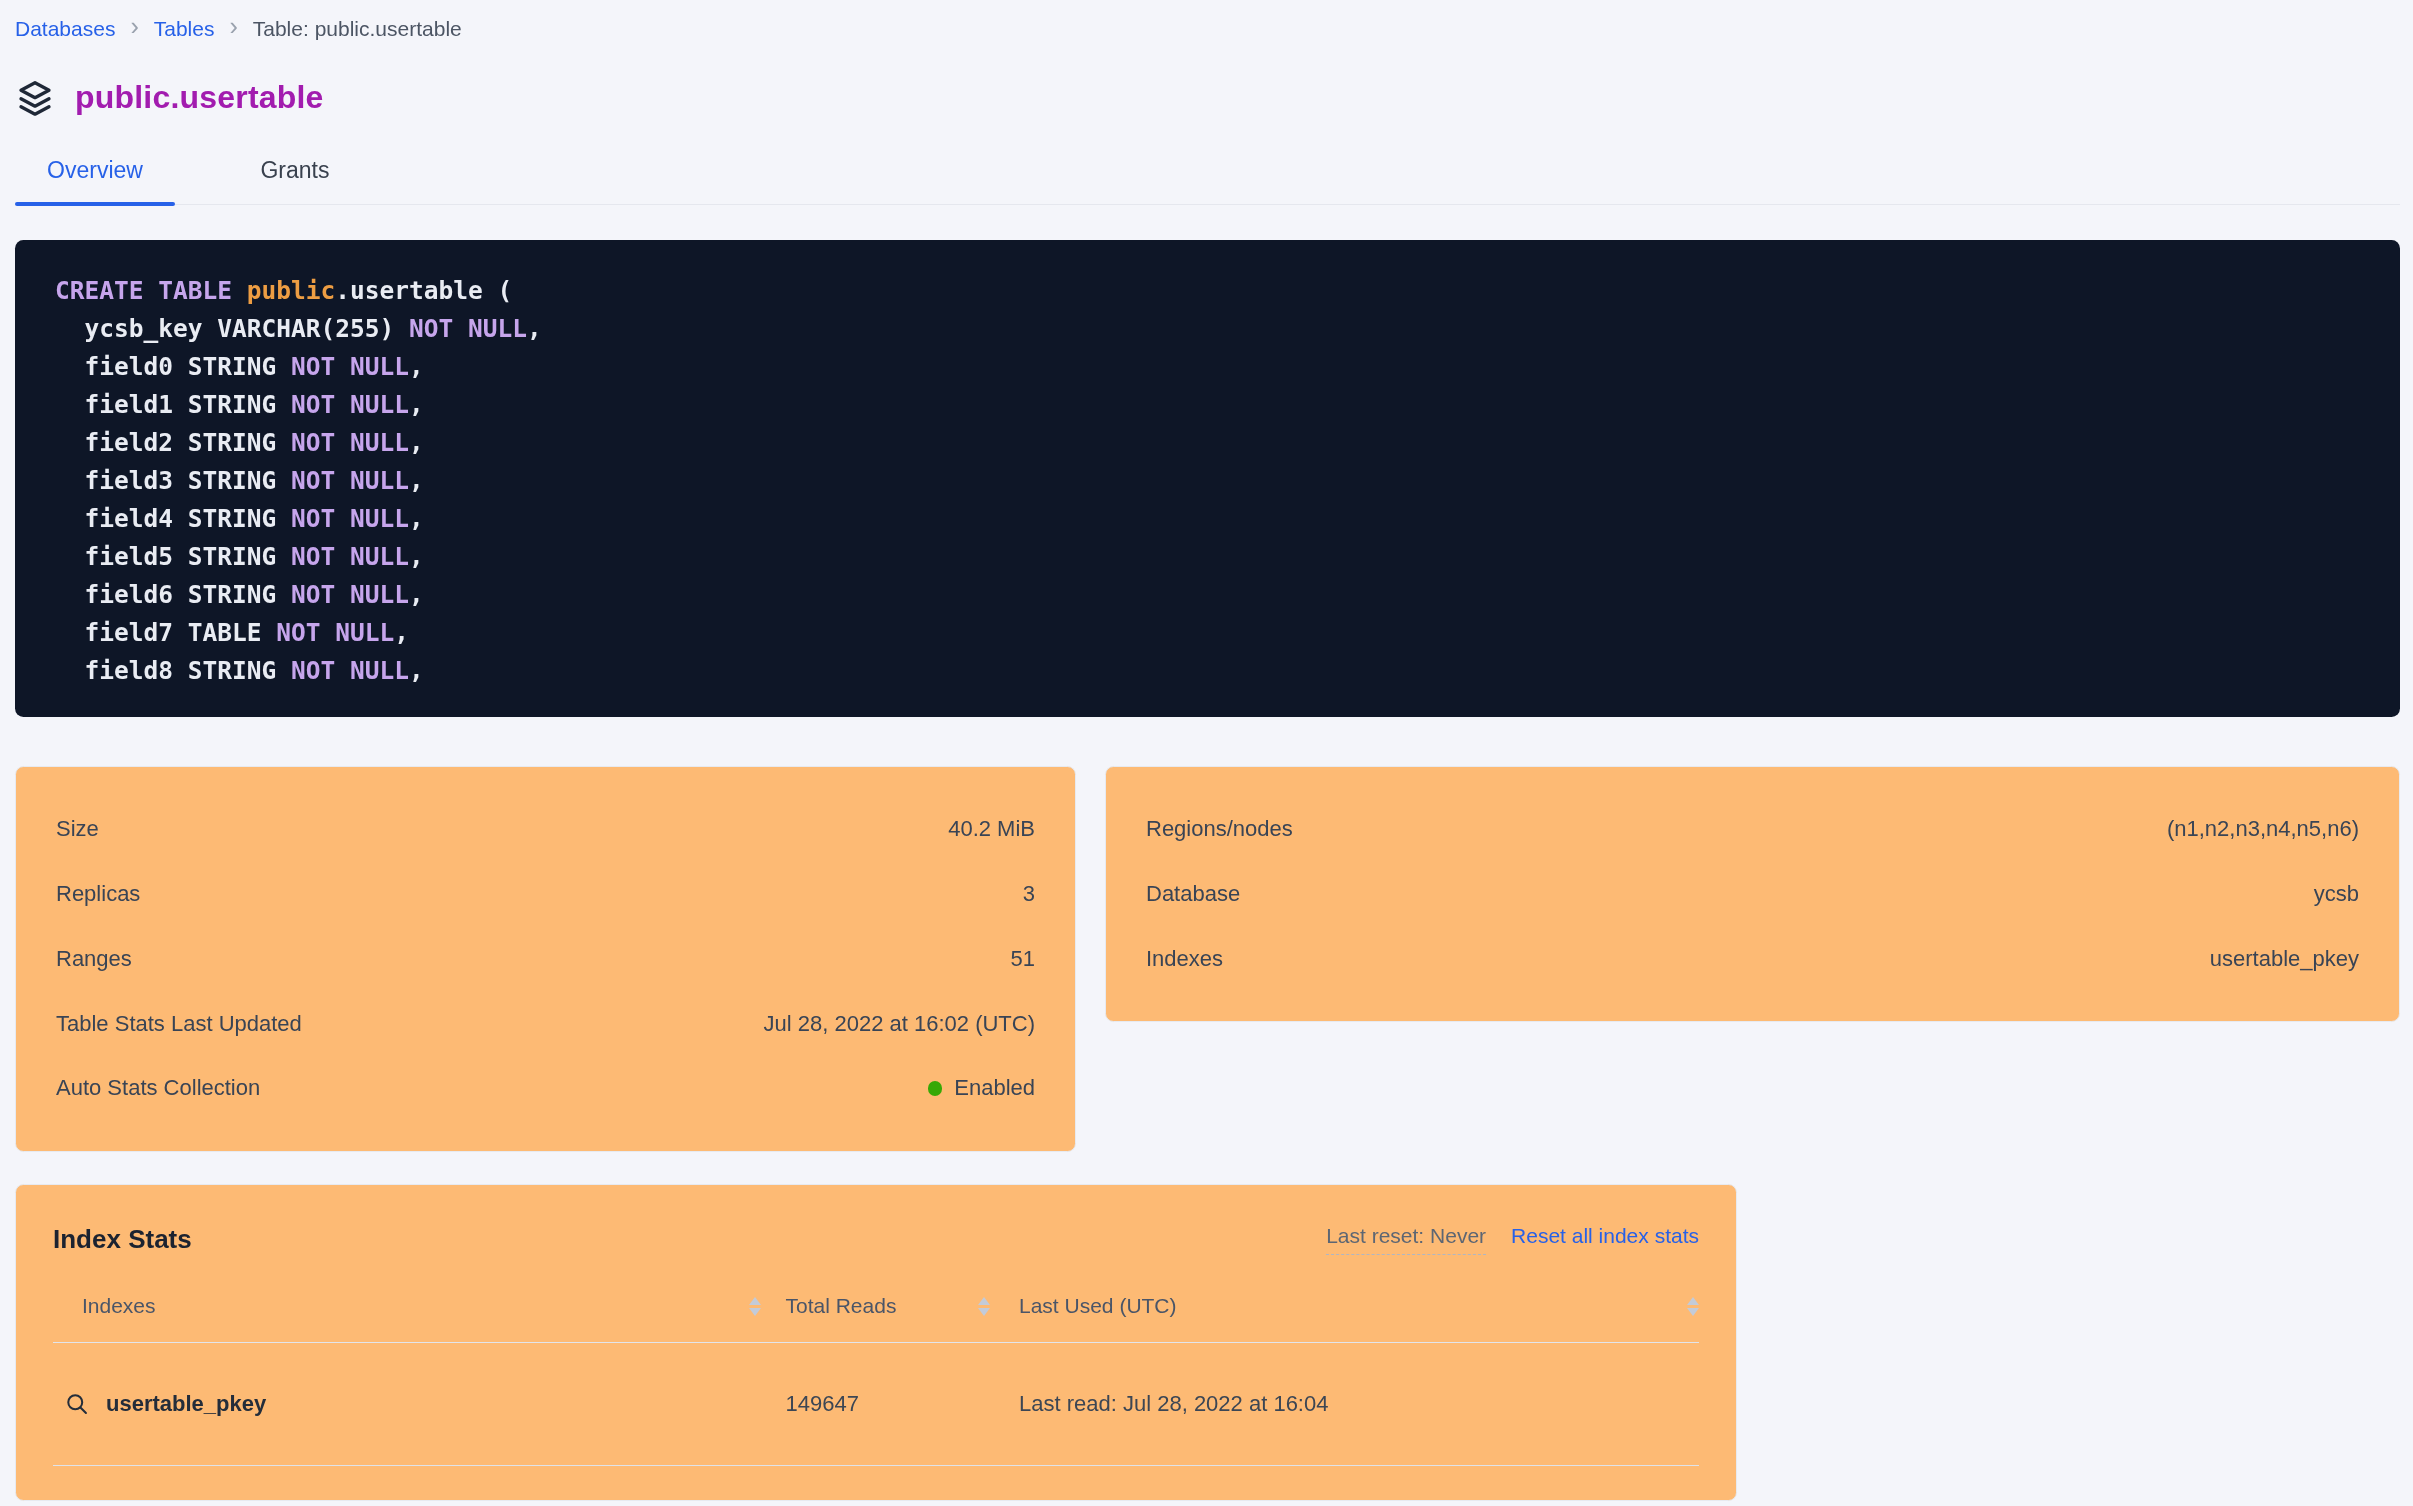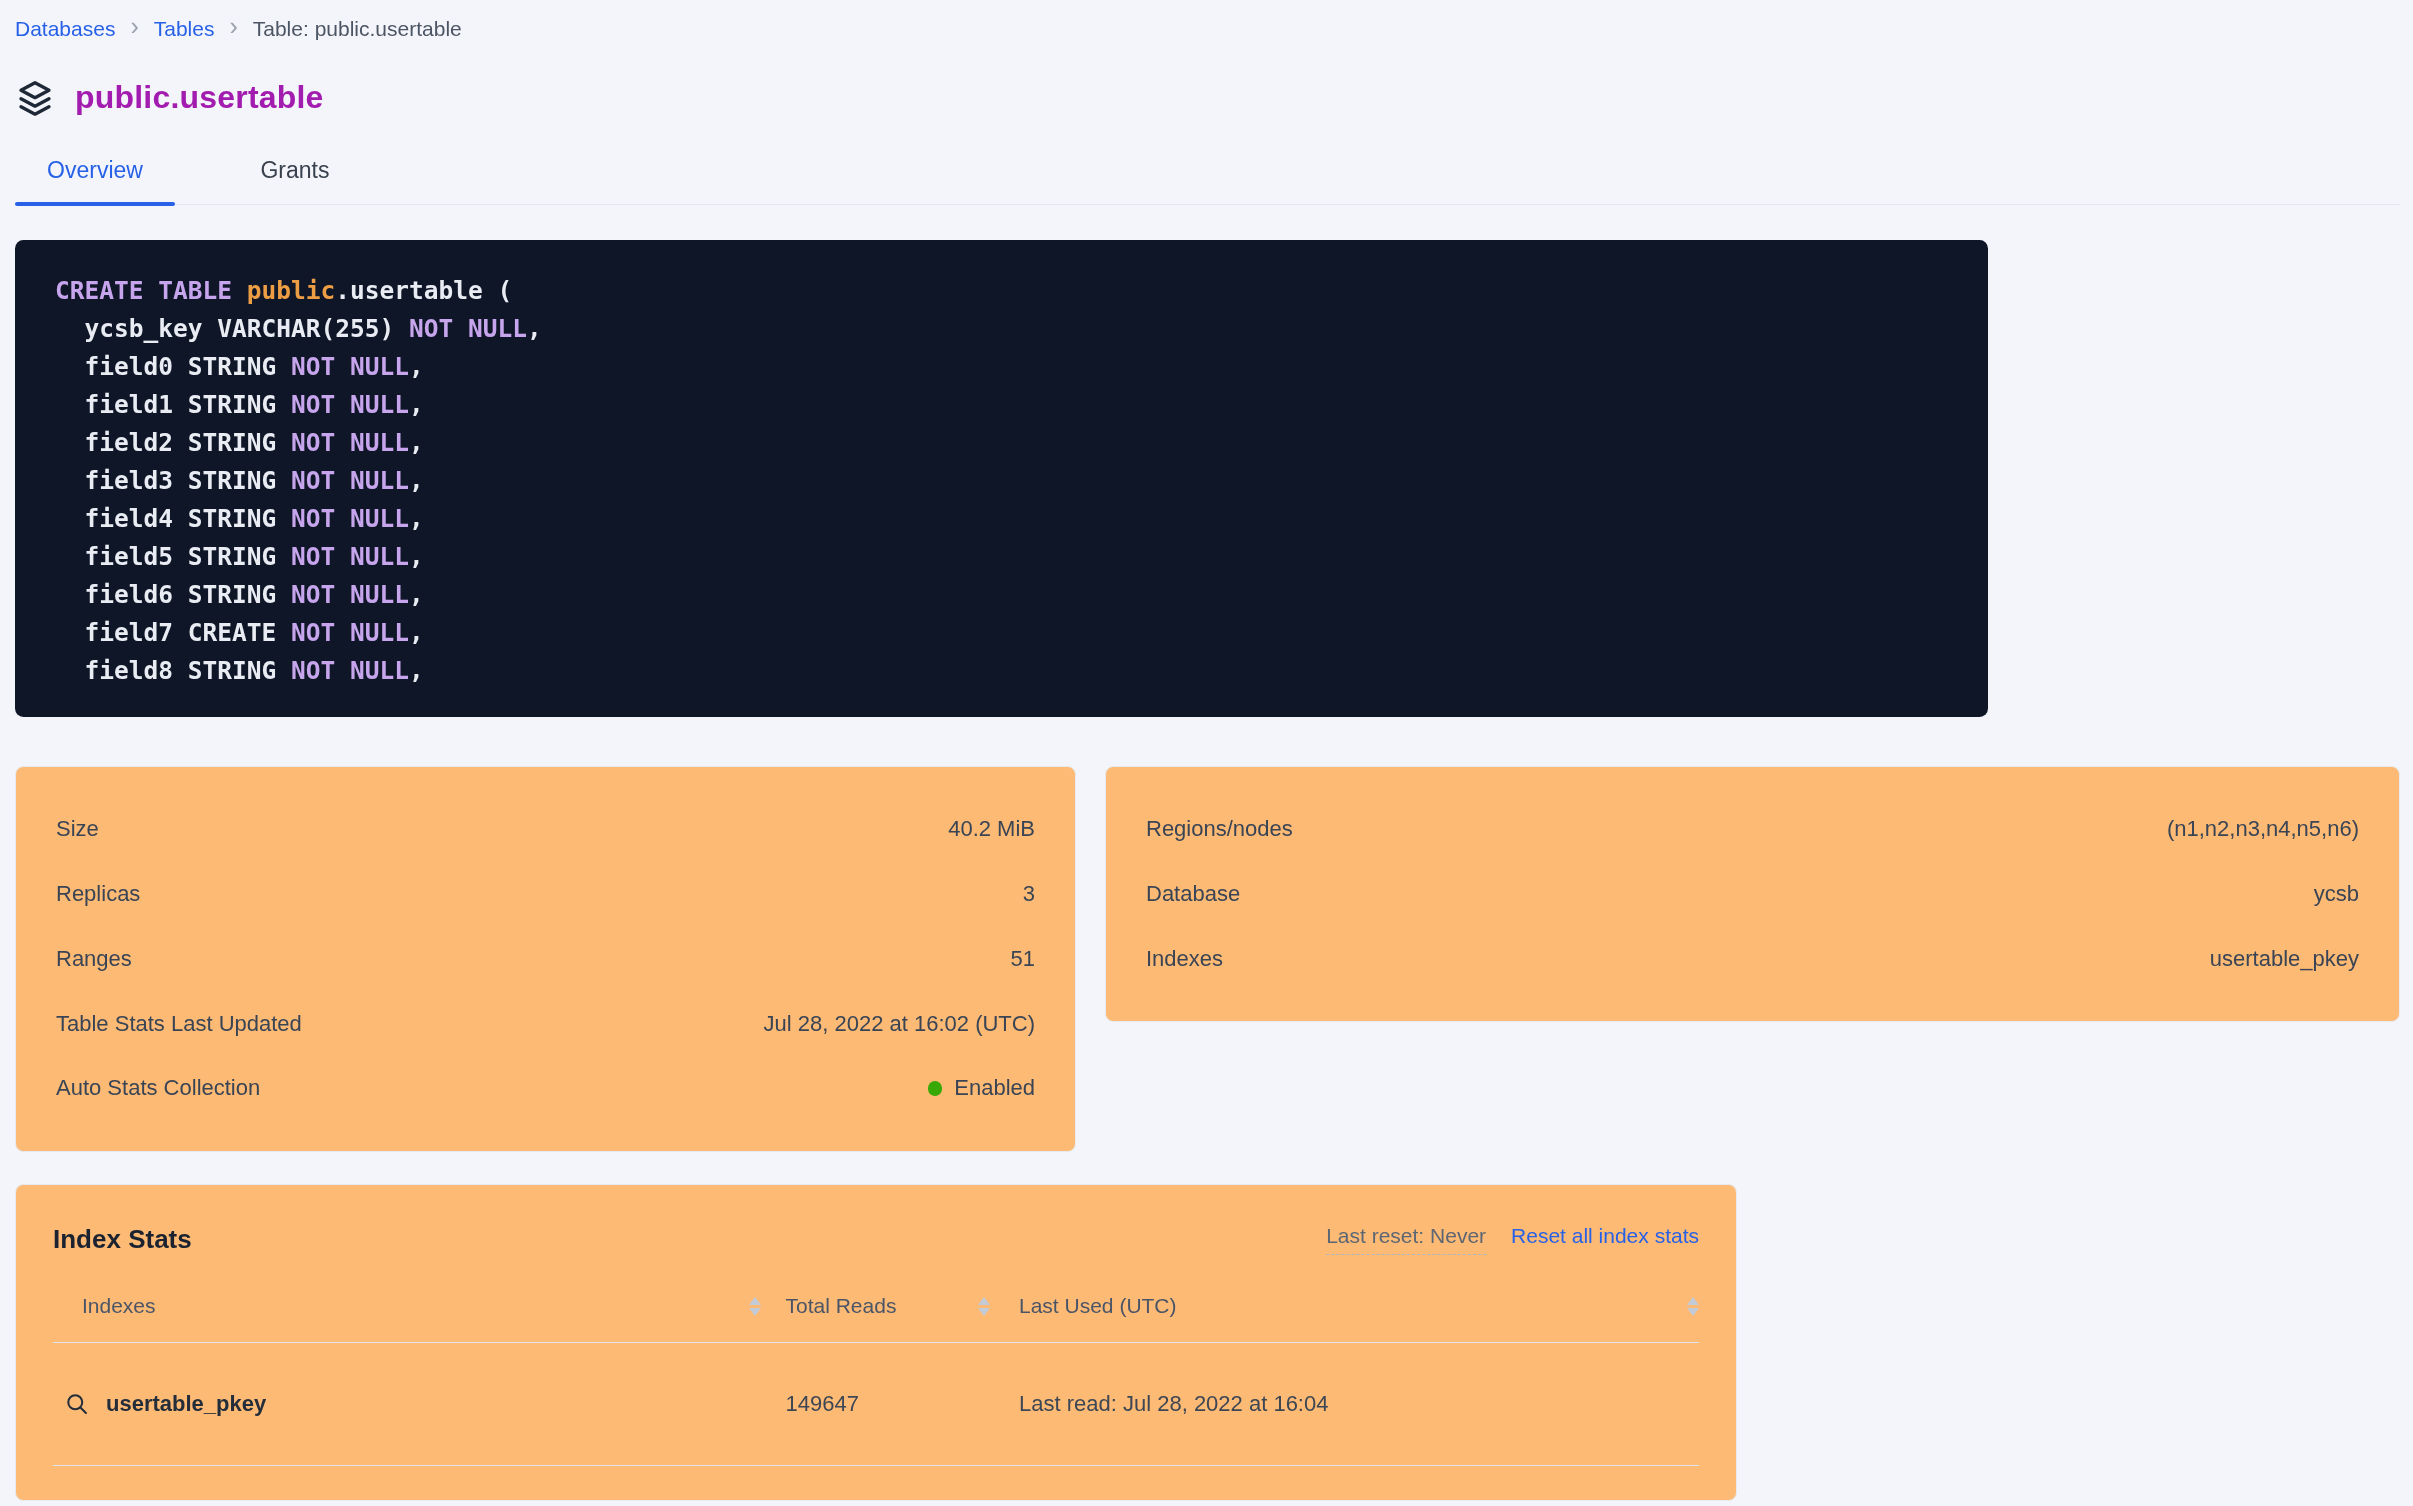--- a/index.html
+++ b/index.html
@@ -27,21 +27,21 @@
   .tab + .tab { margin-left: 40px; }
   .tab.active { color: #2761e8; font-weight: 500; position: relative; }
   .tab.inactive { color: #39414e; }
   .tab.active::after {
     content: ""; position: absolute; left: 0; right: 0; bottom: -2.5px;
     height: 4.2px; background: #2761e8; border-radius: 2.5px;
   }
 
   
   .sql-box {
-    margin-top: 35px; width: 1973px; height: 477px;
+    margin-top: 35px; width: 2385px; height: 477px;
     background: #0e1627; border-radius: 8.4px;
     padding: 32px 34px 0 40px; overflow: hidden;
   }
   .code-line {
     font-family: "DejaVu Sans Mono", monospace;
     font-weight: 700; font-size: 24.5px; line-height: 38px;
     white-space: pre; color: #e9ecf3;
   }
   .tok-kw { color: #c6a5ec; }
   .tok-db { color: #ed9d43; }
@@ -124,21 +124,21 @@
     <div id="sql-code">
         <div class="code-line"><span class="tok-kw">CREATE TABLE </span><span class="tok-db">public</span><span class="tok-plain">.usertable (</span></div>
         <div class="code-line"><span class="tok-plain">  ycsb_key VARCHAR(255) </span><span class="tok-kw">NOT NULL</span><span class="tok-plain">,</span></div>
         <div class="code-line"><span class="tok-plain">  field0 STRING </span><span class="tok-kw">NOT NULL</span><span class="tok-plain">,</span></div>
         <div class="code-line"><span class="tok-plain">  field1 STRING </span><span class="tok-kw">NOT NULL</span><span class="tok-plain">,</span></div>
         <div class="code-line"><span class="tok-plain">  field2 STRING </span><span class="tok-kw">NOT NULL</span><span class="tok-plain">,</span></div>
         <div class="code-line"><span class="tok-plain">  field3 STRING </span><span class="tok-kw">NOT NULL</span><span class="tok-plain">,</span></div>
         <div class="code-line"><span class="tok-plain">  field4 STRING </span><span class="tok-kw">NOT NULL</span><span class="tok-plain">,</span></div>
         <div class="code-line"><span class="tok-plain">  field5 STRING </span><span class="tok-kw">NOT NULL</span><span class="tok-plain">,</span></div>
         <div class="code-line"><span class="tok-plain">  field6 STRING </span><span class="tok-kw">NOT NULL</span><span class="tok-plain">,</span></div>
-        <div class="code-line"><span class="tok-plain">  field7 CREATE </span><span class="tok-kw">NOT NULL</span><span class="tok-plain">,</span></div>
+        <div class="code-line"><span class="tok-plain">  field7 TABLE </span><span class="tok-kw">NOT NULL</span><span class="tok-plain">,</span></div>
         <div class="code-line"><span class="tok-plain">  field8 STRING </span><span class="tok-kw">NOT NULL</span><span class="tok-plain">,</span></div>
       </div>
   </div>
 
   <div class="cards-row">
     <div class="card details card-left" id="details-left">
         <div class="detail-row">
           <span class="detail-label">Size</span>
           <span class="detail-value">
             <span>40.2 MiB</span>

